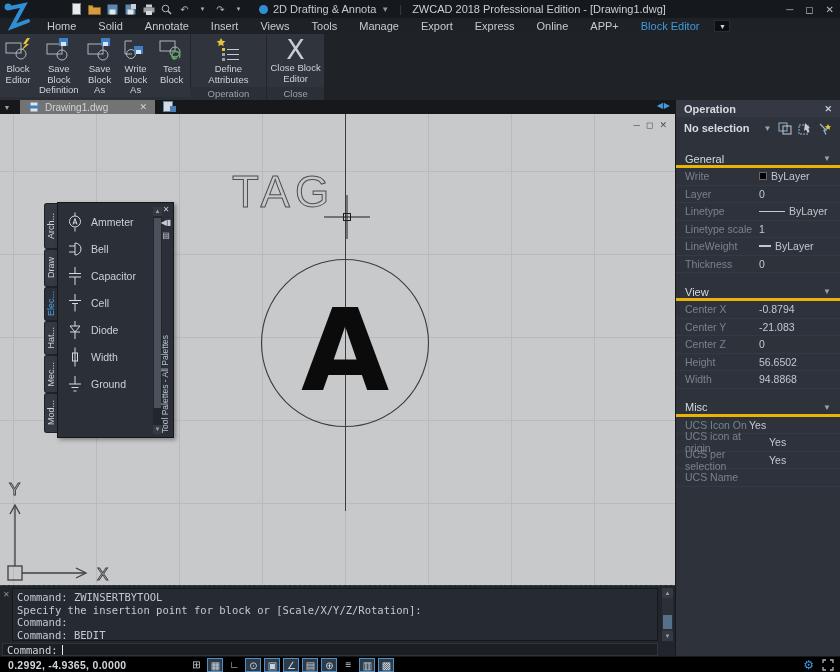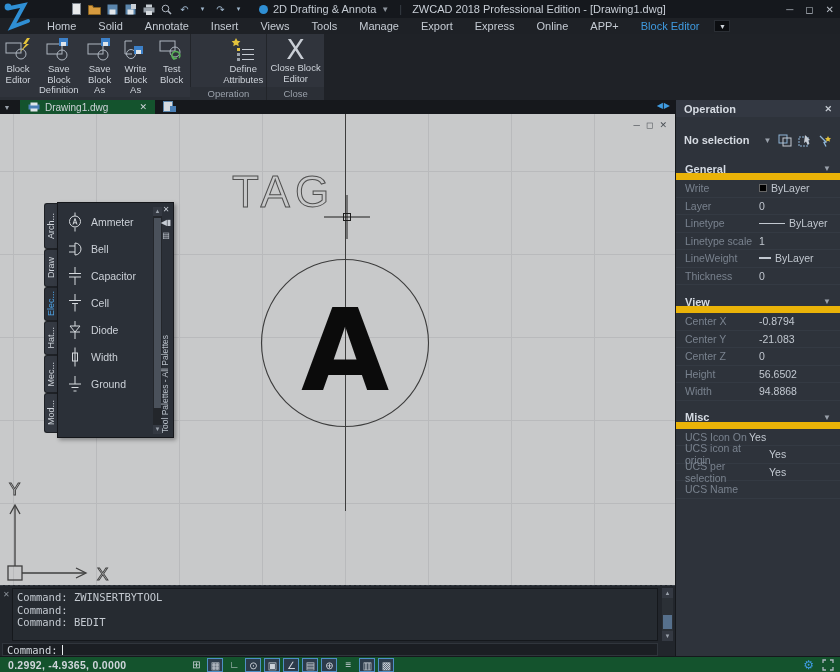--- a/index.html
+++ b/index.html
@@ -31,21 +31,21 @@
   .rbtns { display:flex; flex:1; align-items:flex-start; padding-top:2px;}
   .rbtn { display:flex; flex-direction:column; align-items:center; padding:1px 3px; color:#ced3da; font-size:9.5px; line-height:10.5px; text-align:center;}
   .rbtn svg { margin-bottom:2px; }
   .glabel { height:13px; background:#2b2f36; color:#9aa1ab; font-size:9.5px; text-align:center; line-height:13px; }
   .gsep { width:1px; background:#22252a; }
   .closex { font-size:27px; color:#c9ced5; line-height:26px; font-family:"DejaVu Sans",sans-serif;}
 
   
   .docbar { position:absolute; left:0; top:100px; width:675px; height:14px; background:#16181c; display:flex; align-items:center; font-size:10px; color:#cfd4da; }
   .dcaret { width:14px; text-align:center; color:#9aa1ab; font-size:7px; }
-  .dtab { display:flex; align-items:center; gap:5px; background:#14532d; height:14px; padding:0 8px; margin-left:6px; }
+  .dtab { display:flex; align-items:center; gap:5px; background:#737373; height:14px; padding:0 8px; margin-left:6px; }
   .dtab .dclose { color:#cfd4da; font-size:9px; margin-left:26px;}
   .dnew { margin-left:8px; }
   .dscroll { position:absolute; right:4px; top:1px; color:#3f9be0; font-size:8px; letter-spacing:1px;}
 
   
   .canvas { position:absolute; left:0; top:114px; width:675px; height:471px; background:#c8c9ca;
     background-image:
       linear-gradient(to right, #b9babc 1px, transparent 1px),
       linear-gradient(to bottom, #b9babc 1px, transparent 1px);
     background-size:83px 100%, 100% 83px;
@@ -68,25 +68,25 @@
   .psb-arrow { position:absolute; left:0; width:9px; height:9px; color:#9aa1ab; font-size:6px; text-align:center; line-height:9px; background:#343942;}
   .psb-thumb { position:absolute; left:1px; top:11px; width:7px; height:190px; background:#4a515b; }
   .pside { position:absolute; right:1px; top:0; width:12px; height:234px; }
   .pside .picon { display:block; width:12px; height:13px; color:#c6ccd4; font-size:8px; text-align:center; line-height:13px;}
   .pside-title { position:absolute; right:0; bottom:4px; width:12px; color:#b9c0c9; font-size:8.5px; text-align:center;}
 
   
   .props { position:absolute; left:675px; top:100px; width:165px; height:556px; background:#2e333b; border-left:1px solid #15181c; color:#c2c8d0; font-size:10.5px;}
   .phead { height:17px; background:#333842; display:flex; align-items:center; padding:0 8px; color:#d6dbe2; font-weight:bold; font-size:11px;}
   .phead .px { margin-left:auto; color:#c6ccd4; font-size:9px;}
-  .psel { display:flex; align-items:center; height:22px; padding:0 8px; color:#d6dbe2; font-weight:bold; font-size:11px;margin-top:12px;}
+  .psel { display:flex; align-items:center; height:22px; padding:0 8px; color:#d6dbe2; font-weight:bold; font-size:11px;}
   .psel .selcaret { font-size:8px; color:#9aa1ab; margin-left:14px; }
   .psel .selicons { margin-left:auto; display:flex; gap:6px; }
   .sect { margin-top:0; }
-  .secthead { display:flex; align-items:center; height:16px; padding:0 9px; color:#d4dae2; font-weight:bold; font-size:11px; border-bottom:7px solid #eab308;}
+  .secthead { display:flex; align-items:center; height:16px; padding:0 9px; color:#d4dae2; font-weight:normal; font-size:11px; border-bottom:3px solid #eab308;}
   .secthead .scaret { margin-left:auto; color:#9aa1ab; font-size:8px;}
   .prow { display:flex; align-items:center; height:17.5px; padding:0 9px; border-bottom:1px solid #343a43; color:#79828e;}
   .prow .plabel { width:74px; }
   .prow.narrow .plabel { width:64px; }
   .prow .pvalue { color:#c2c8d0; display:flex; align-items:center; gap:4px;}
   .swatch { width:8px; height:8px; background:#000; border:1px solid #666; display:inline-block;}
   .ltline { width:26px; border-top:1px solid #c2c8d0; display:inline-block;}
   .lwline { width:12px; border-top:2px solid #c2c8d0; display:inline-block;}
   .gap { height:13px; }
   .gap2 { height:12px; }
@@ -95,21 +95,21 @@
   .cmd { position:absolute; left:0; top:585px; width:675px; height:71px; background:#22262c; border-top:1px dashed #3a4048;}
   .cmdclose { position:absolute; left:3px; top:4px; color:#8a9199; font-size:8px;}
   .cmdhist { position:absolute; left:12px; top:2px; width:646px; height:53px; background:#262b31; border:1px solid #15181c; padding:2px 4px; font-family:"DejaVu Sans Mono",monospace; font-size:10.5px; color:#c4cad1; line-height:12.5px;}
   .cmdsb { position:absolute; right:2px; top:2px; width:11px; height:53px; background:#2b3036; }
   .cmdsb .sbA { position:absolute; left:0; width:11px; height:10px; text-align:center; font-size:6px; color:#9aa1ab; line-height:10px; background:#343942;}
   .cmdsb .sbT { position:absolute; left:1px; bottom:12px; width:9px; height:14px; background:#56708c; }
   .cmdin { position:absolute; left:2px; top:57px; width:656px; height:13px; background:#1b1e23; border:1px solid #30353c; display:flex; align-items:center; padding:0 4px; font-family:"DejaVu Sans Mono",monospace; font-size:10.5px; color:#d2d7dd;}
   .caret { display:inline-block; width:1px; height:10px; background:#e8ebee; margin-left:4px;}
 
   
-  .status { position:absolute; left:0; top:656px; width:840px; height:16px; background:#14532d; border-top:1px solid #15181c; display:flex; align-items:center; color:#d0d5db; font-size:11px;}
+  .status { position:absolute; left:0; top:656px; width:840px; height:16px; background:#000000; border-top:1px solid #15181c; display:flex; align-items:center; color:#d0d5db; font-size:11px;}
   .coords { margin-left:8px; font-weight:bold; font-size:10.5px; letter-spacing:.3px;}
   .sicons { display:flex; gap:3px; margin-left:62px; }
   .sicon { width:16px; height:14px; text-align:center; line-height:13px; font-size:10px; color:#ccd2d9; }
   .sicon.on { border:1px solid #4e8fc6; background:#2c3b4a; }
   .sright { margin-left:auto; display:flex; gap:8px; margin-right:6px; align-items:center;}
   .gear { color:#3f9be0; font-size:12px; }
 </style>
 </head>
 <body>
 
@@ -243,21 +243,21 @@
               <path d="M16 19l1 3 3-1" fill="none" stroke="#58b058" stroke-width="1.5"></path>
             </svg>
             <span>Test</span>
             <span>Block</span>
           </div>
         </div>
         <div class="glabel">Open/Save</div>
       </div>
       <div class="gsep"></div>
       <div class="rgroup" style="width:88px;">
-        <div class="rbtns" style="justify-content:flex-end;">
+        <div class="rbtns" style="justify-content:center;">
           <div class="rbtn">
             <svg width="28" height="25" viewBox="0 0 28 25">
               <path d="M7 1l1.4 2.8 3 .4-2.2 2.1.5 3-2.7-1.5-2.7 1.5.5-3L2.6 4.2l3-.4z" fill="#e4c33c"></path>
               <rect x="8" y="11" width="3" height="3" fill="#e4c33c"></rect>
                 <path d="M13 12.5h12" stroke="#c6ccd4"></path>
               <rect x="8" y="16" width="3" height="3" fill="#9aa1ab"></rect>
                 <path d="M13 17.5h12" stroke="#c6ccd4"></path>
               <rect x="8" y="21" width="3" height="3" fill="#9aa1ab"></rect>
                 <path d="M13 22.5h12" stroke="#c6ccd4"></path>
             </svg>
@@ -555,20 +555,21 @@
             <span></span>
           </span>
       </div>
     </div>
   </div>
 
   <div class="cmd">
     <span class="cmdclose">✕</span>
     <div class="cmdhist">
       <div>Command: ZWINSERTBYTOOL</div>
+      <div>Specify the insertion point for block or [Scale/X/Y/Z/Rotation]:</div>
       <div>Command:</div>
       <div>Command: BEDIT</div>
     </div>
     <div class="cmdsb">
       <span class="sbA" style="top:0;">▲</span>
       <span class="sbT"></span>
       <span class="sbA" style="bottom:0;">▼</span>
     </div>
     <div class="cmdin">
       <span>Command:</span>

